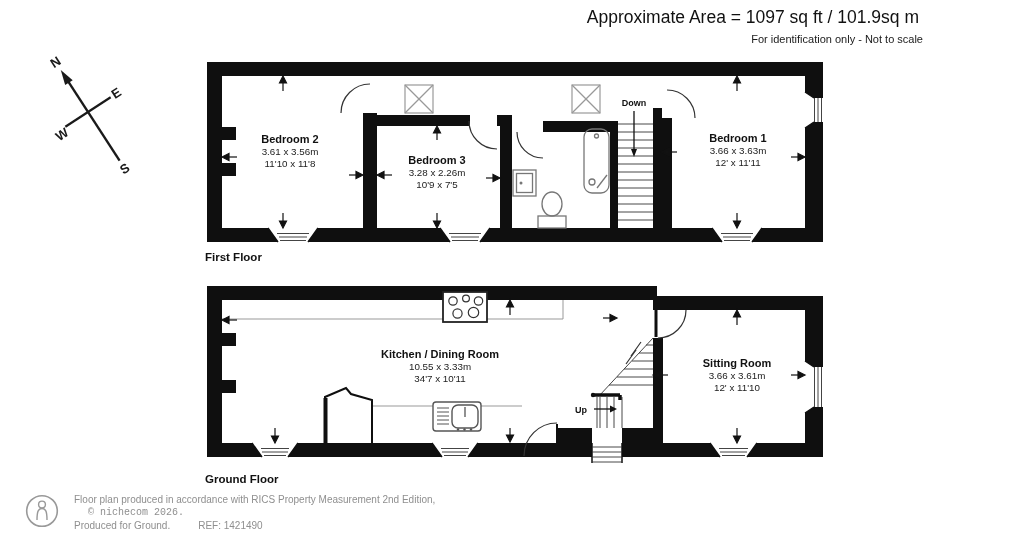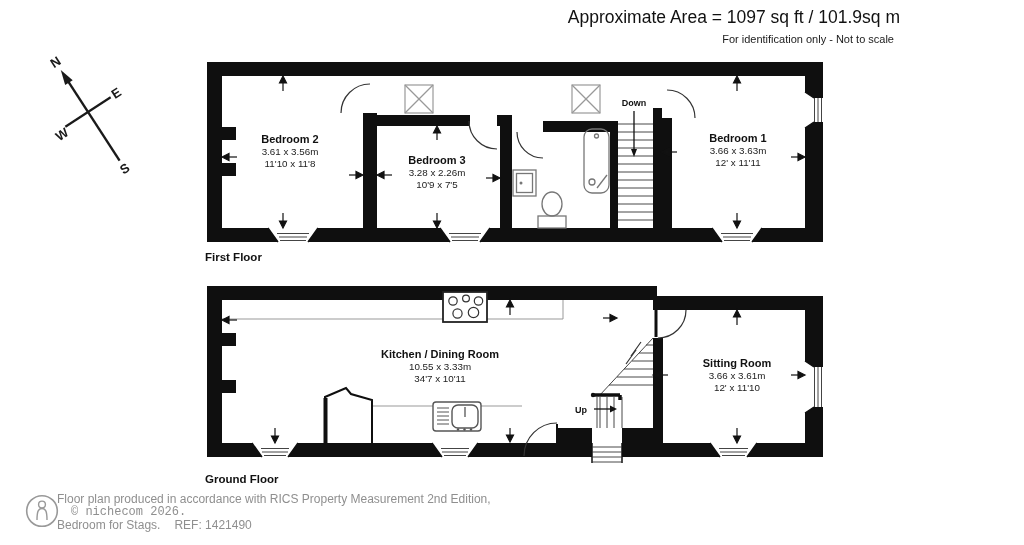--- a/index.html
+++ b/index.html
@@ -1,23 +1,23 @@
 <!DOCTYPE html>
 <html><head>
 <meta charset="utf-8">
 <style>
   html,body{margin:0;padding:0;background:#fff;}
   .canvas{position:relative;width:908px;height:545px;background:#ffffff;
-          font-family:"Liberation Sans",sans-serif;overflow:hidden;}
+          font-family:"Liberation Sans",sans-serif;overflow:hidden;padding-left:19px;}
   .hdr-title{position:absolute;top:7px;right:8px;font-size:17.5px;font-weight:400;color:#111;}
-  .hdr-sub{position:absolute;top:33px;right:14px;font-size:11px;color:#1a1a1a;}
-  .footer{position:absolute;left:57px;top:493px;font-size:12px;line-height:13.2px;color:#8f8f8f;}
+  .hdr-sub{position:absolute;top:33px;right:4px;font-size:11px;color:#1a1a1a;}
+  .footer{position:absolute;left:74px;top:493px;font-size:10px;line-height:13.2px;color:#8f8f8f;}
   .footer .row{display:flex;}
   .footer .gap-sm{margin-left:14px;font-family:Liberation Mono, monospace;}
-  .footer .gap-lg{margin-left:14px;}
+  .footer .gap-lg{margin-left:28px;}
   .logo{position:absolute;left:25px;top:494px;}
   svg text{font-family:"Liberation Sans",sans-serif;}
   .room-name{font-size:11px;font-weight:700;fill:#111;}
   .room-dim{font-size:9.8px;fill:#222;}
   .floor-label{font-size:11.5px;font-weight:700;fill:#111;}
   .stair-label{font-size:9px;font-weight:700;fill:#111;}
   .compass-letter{font-size:13px;font-weight:700;fill:#1a1a1a;}
 </style>
 </head>
 <body>
@@ -359,18 +359,18 @@
   </svg>
 
   <div class="footer">
     <div class="row">
         <span>Floor plan produced in accordance with RICS Property Measurement 2nd Edition,</span>
       </div>
     <div class="row">
       <span class="gap-sm">© nichecom 2026.</span>
     </div>
     <div class="row">
-      <span>Bedroom for Stags.</span>
+      <span>Produced for Ground.</span>
       <span class="gap-lg">REF: 1421490</span>
     </div>
   </div>
 
 </div>
 
 </body></html>

